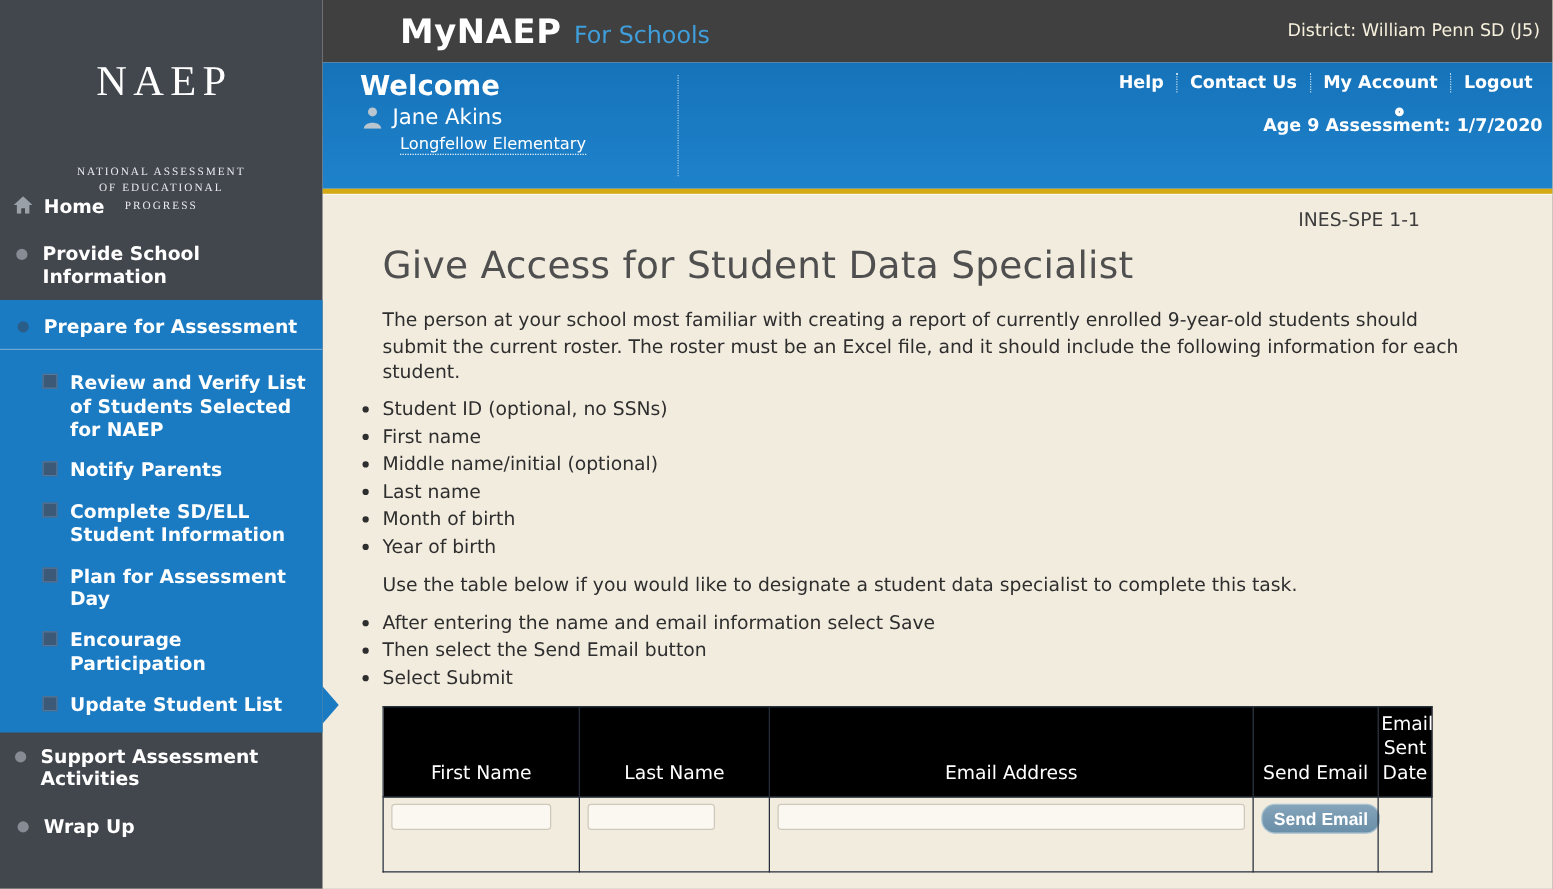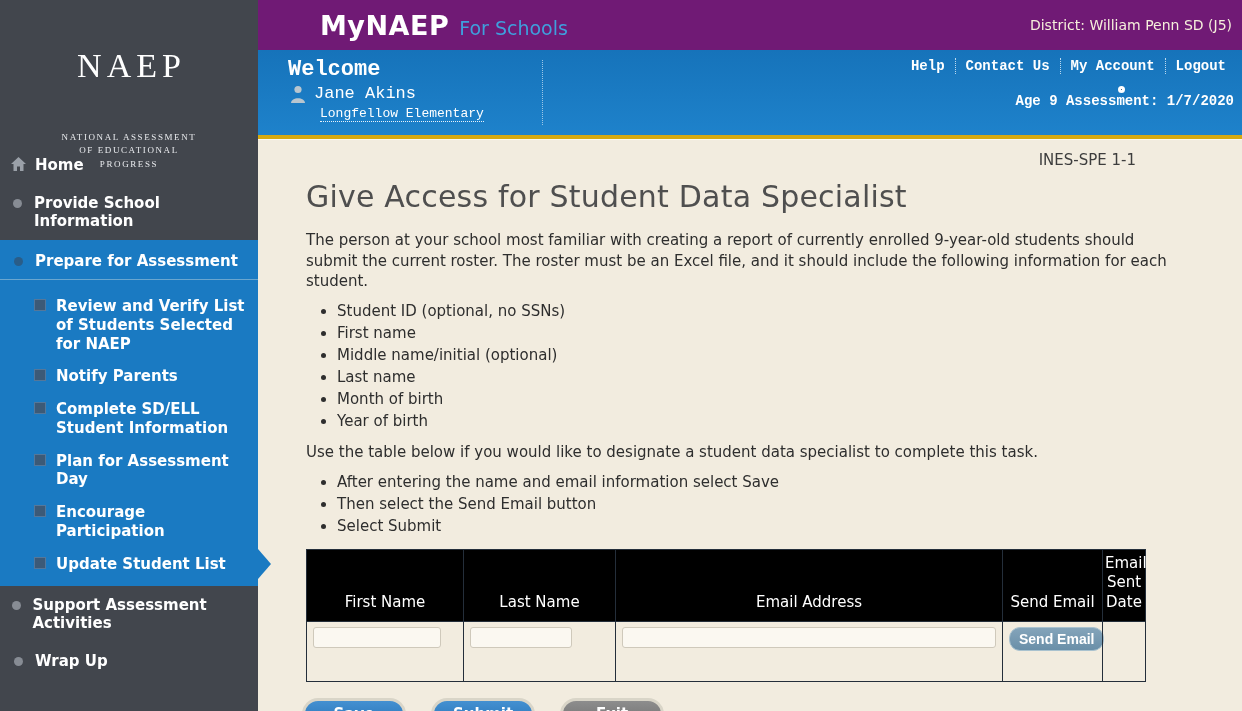--- a/index.html
+++ b/index.html
@@ -21,42 +21,42 @@
   .blue-zone { background:#1a7ac2; padding-bottom:6px; position:relative; }
   .blue-zone .bullet-dot { background:#2a5d88; }
   .section-head { border-bottom:1px solid #6aa6cf; margin:0 0 10px 0; padding:12px 8px 9px 10px; display:flex; }
   .sub-item { display:flex; align-items:flex-start; padding:7px 6px 7px 34px; line-height:1.25; position:relative; cursor:pointer; }
   .sub-sq { width:12px; height:12px; min-width:12px; background:#3c5a77; border:1px solid #54779a; margin:2px 10px 0 0; }
   .active-arrow { position:absolute; right:-13px; top:50%; margin-top:-15px; width:0; height:0;
       border-top:15px solid transparent; border-bottom:15px solid transparent; border-left:13px solid #1a7ac2; }
 
   
   .right-col { flex:1; display:flex; flex-direction:column; }
-  .top-bar { height:50px; background:#701a75; display:flex; align-items:center; padding:0 10px 0 62px; }
+  .top-bar { height:50px; background:#404040; display:flex; align-items:center; padding:0 10px 0 62px; }
   .brand-title { color:#fff; font-size:27px; font-weight:bold; letter-spacing:.5px; }
   .brand-sub { color:#3f9fdd; font-size:19px; margin-left:10px; padding-top:6px; }
   .district { margin-left:auto; color:#f6f0dc; font-size:14px; }
 
-  .welcome-bar { height:89px; background:linear-gradient(#1673ba,#1e82cb); border-bottom:4px solid #d5a911; position:relative; color:#fff;font-family:Liberation Mono, monospace; }
+  .welcome-bar { height:105px; background:linear-gradient(#1673ba,#1e82cb); border-bottom:4px solid #d5a911; position:relative; color:#fff; }
   .welcome-title { font-size:22px; font-weight:bold; margin:7px 0 2px 30px; }
   .user-row { display:flex; align-items:center; margin-left:32px; }
   .user-row .uname { font-size:17px; margin-left:8px; }
   .school-link { margin-left:62px; font-size:13px; color:#fff; text-decoration:none; border-bottom:1px dotted #e8f2fa; display:inline-block; margin-top:3px; cursor:pointer; }
   .v-dotted { position:absolute; left:284px; top:10px; bottom:10px; border-left:1px dotted #9cc7e6; }
   .util-nav { position:absolute; top:8px; right:6px; display:flex; font-size:14px; font-weight:bold; }
   .util-nav a { color:#fff; text-decoration:none; padding:0 10px; border-left:1px dotted #bcd9ef; cursor:pointer; }
   .util-nav a:first-child { border-left:none; }
   .assess-row { position:absolute; top:36px; right:8px; display:flex; align-items:center; font-size:14px; font-weight:bold;flex-direction:column; }
   .target-ico { width:7px; height:7px; border:3px solid #fff; border-radius:50%; background:#10395c; margin-right:6px; }
 
   .content { flex:1; background:#f2ecdf; border-top:1px solid #fbf8f0; padding:6px 0 0 0; overflow:hidden; }
   .page-code { text-align:right; font-size:15px; color:#3d3d3d; padding-right:106px; margin-top:5px; }
   h1.page-title { font-size:30px; font-weight:400; color:#4f4f4f; margin:10px 0 10px 48px; letter-spacing:.2px; }
   .intro, .tbl-instr { font-size:15px; color:#2e2e2e; margin:16px 40px 0 48px; max-width:866px; line-height:1.38; }
-  ul.plain { margin:10px 0 12px 79px; font-size:15px; color:#2e2e2e; }
+  ul.plain { margin:10px 0 12px 48px; font-size:15px; color:#2e2e2e; }
   ul.plain li { margin:4px 0; }
   .tbl-instr { margin-top:12px; }
 
   table.spec { border-collapse:collapse; table-layout:fixed; margin:14px 0 0 48px; width:839px; }
   table.spec th { background:#000000; color:#fff; font-weight:400; font-size:15px; vertical-align:bottom; padding:6px 3px 9px; border:1px solid #242e3a; line-height:1.3; }
   table.spec td { border:1px solid #242e3a; height:60px; vertical-align:top; padding:5px 6px; }
   .cell-input { border:1px solid #cfc9bb; background:#fbf8f1; border-radius:3px; height:21px; width:100%; font-size:14px; padding:0 4px; color:#333; outline:none; }
   .send-email-btn { display:block; margin:0 auto; background:linear-gradient(#84a4ba,#6a8fa8); color:#fff; font-weight:bold; font-size:14px; border:1px solid #a9c2cf; border-radius:11px; padding:3px 9px; cursor:pointer; white-space:nowrap; }
 
   .btn-row { display:flex; gap:25px; margin:16px 0 0 44px; }

